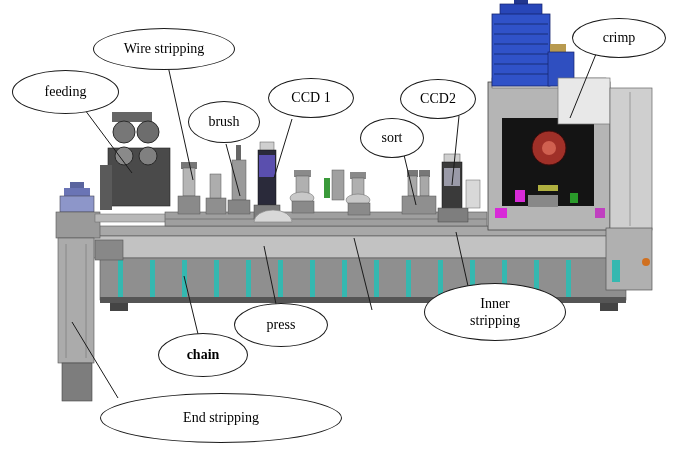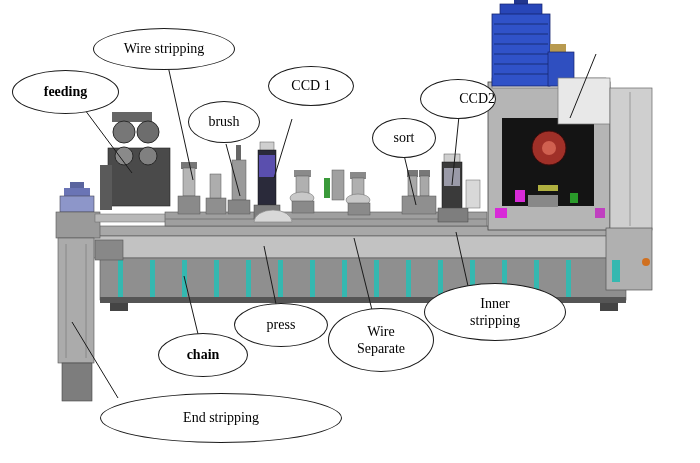--- a/index.html
+++ b/index.html
@@ -8,26 +8,26 @@
     font-family:"Liberation Serif", serif;overflow:hidden;
   }
   #machine-svg,#leader-svg{position:absolute;left:0;top:0;}
   #leader-svg{z-index:5;}
   .callout{
     position:absolute;z-index:10;
     background:#fff;border:1px solid #1a1a1a;border-radius:50%;
     display:flex;flex-direction:column;align-items:center;justify-content:center;
     font-size:14px;color:#000;line-height:1.25;text-align:center;
   }
-  .c-feeding{left:12px;top:70px;width:105px;height:42px;font-weight:bold;}
+  .c-feeding{left:12px;top:70px;width:105px;height:42px;}
   .c-outer{left:93px;top:28px;width:140px;height:40px;}
   .c-brush{left:188px;top:101px;width:70px;height:40px;font-family:Liberation Serif, serif;}
-  .c-ccd1{left:268px;top:66px;width:84px;height:38px;}
-  .c-sort{left:372px;top:118px;width:62px;height:38px;justify-content:center;}
-  .c-ccd2{left:420px;top:79px;width:74px;height:38px;align-items:flex-end;}
+  .c-ccd1{left:268px;top:78px;width:84px;height:38px;}
+  .c-sort{left:360px;top:118px;width:62px;height:38px;justify-content:center;}
+  .c-ccd2{left:400px;top:79px;width:74px;height:38px;}
   .c-crimp{left:572px;top:18px;width:92px;height:38px;}
   .c-press{left:234px;top:303px;width:92px;height:42px;}
   .c-chain{left:158px;top:333px;width:88px;height:42px;font-weight:bold;}
   .c-wire{left:328px;top:308px;width:104px;height:62px;}
   .c-inner{left:424px;top:283px;width:140px;height:56px;}
   .c-end{left:100px;top:393px;width:240px;height:48px;text-align:center;}
 </style>
 </head>
 <body>
 
@@ -213,33 +213,32 @@
   </div>
 
   <div class="callout c-sort">
     <span>sort</span>
   </div>
 
   <div class="callout c-ccd2">
     <span>CCD2</span>
   </div>
 
+  <div class="callout c-crimp">
+    <span>crimp</span>
+  </div>
 
   <div class="callout c-press">
     <span>press</span>
   </div>
 
   <div class="callout c-chain">
     <span>chain</span>
   </div>
 
-  <div class="callout c-wire">
-    <span>Wire</span>
-    <span>Separate</span>
-  </div>
 
   <div class="callout c-inner">
     <span>Inner</span>
     <span>stripping</span>
   </div>
 
   <div class="callout c-end">
     <span>End stripping</span>
   </div>
 

